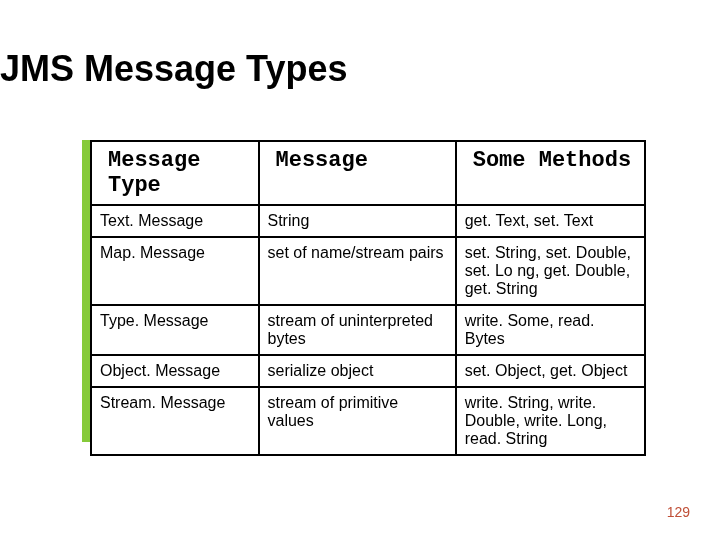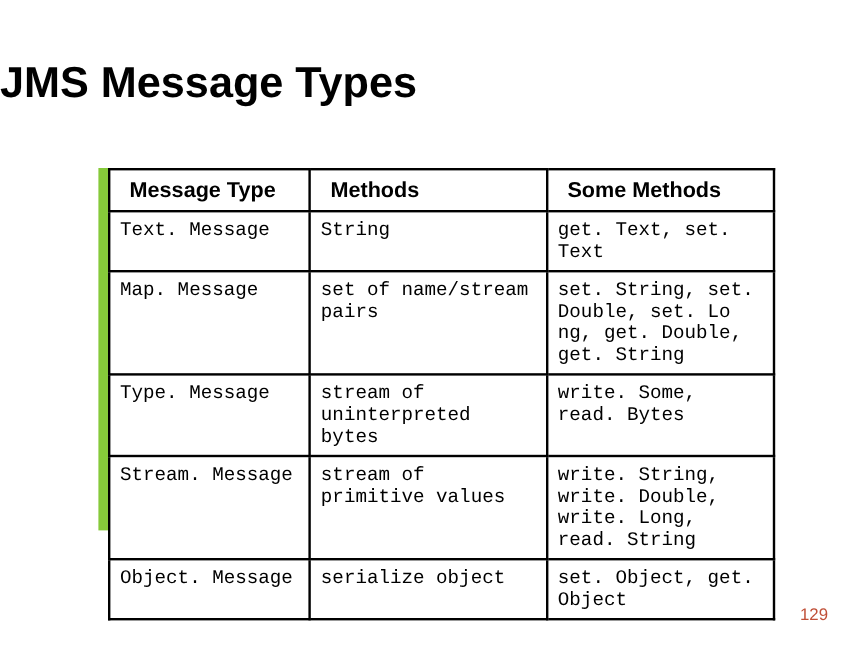--- a/index.html
+++ b/index.html
@@ -45,26 +45,25 @@
     border-collapse: collapse;
     background: #fff;
     font-family: Arial, Helvetica, sans-serif;
   }
   table.msg th, table.msg td {
     border: 2px solid #000;
     text-align: left;
     vertical-align: top;
     padding: 6px 8px 6px 8px;
     background: #fff;
-    font-family: Liberation Mono, monospace;
   }
   table.msg th {
-    font-size: 18px;
+    font-size: 22px;
     font-weight: bold;
-    font-family: Liberation Sans, sans-serif;
+    font-family: Liberation Mono, monospace;
     padding-left: 16px;
   }
   table.msg td {
     font-size: 16px;
   }
   col.c1 { width: 168px; }
   col.c2 { width: 198px; }
   col.c3 { width: 190px; }
   .pagenum {
     position: absolute;
@@ -86,48 +85,48 @@
 
   <table class="msg">
     <colgroup>
       <col class="c1">
         <col class="c2">
         <col class="c3">
     </colgroup>
     <thead>
       <tr>
         <th>Message Type</th>
-        <th>Methods</th>
+        <th>Message</th>
         <th>Some Methods</th>
       </tr>
     </thead>
     <tbody>
       <tr>
         <td>Text. Message</td>
         <td>String</td>
         <td>get. Text, set. Text</td>
       </tr>
       <tr>
         <td>Map. Message</td>
         <td>set of name/stream pairs</td>
         <td>set. String, set. Double, set. Lo ng, get. Double, get. String</td>
       </tr>
       <tr>
         <td>Type. Message</td>
         <td>stream of uninterpreted bytes</td>
         <td>write. Some, read. Bytes</td>
       </tr>
       <tr>
+        <td>Object. Message</td>
+        <td>serialize object</td>
+        <td>set. Object, get. Object</td>
+      </tr>
+      <tr>
         <td>Stream. Message</td>
         <td>stream of primitive values</td>
         <td>write. String, write. Double, write. Long, read. String</td>
-      </tr>
-      <tr>
-        <td>Object. Message</td>
-        <td>serialize object</td>
-        <td>set. Object, get. Object</td>
       </tr>
     </tbody>
   </table>
 
   <div class="pagenum">129</div>
 
 </div>
 
 </body></html>

